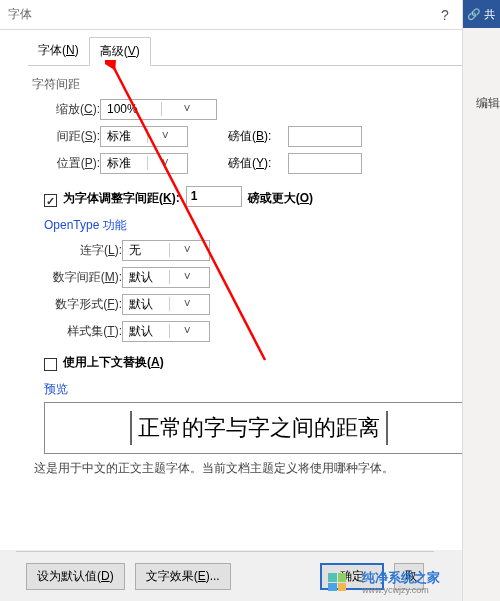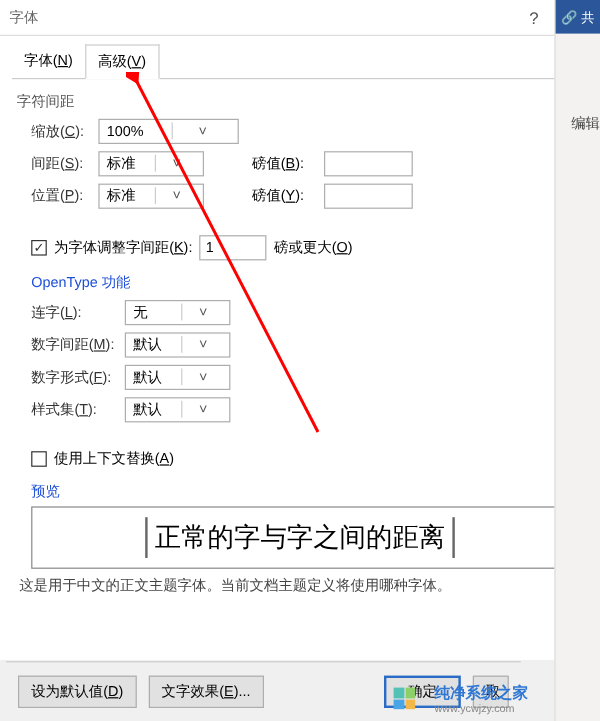--- a/index.html
+++ b/index.html
@@ -15,59 +15,59 @@
       height: 30px;
       background: #fff;
       border-bottom: 1px solid #ddd;
       display: flex;
       align-items: center;
       padding: 0 8px;
       color: #666;
     }
     .titlebar-spacer { flex: 1; }
     .titlebar .icon { width: 18px; text-align: center; cursor: default; margin-left: 20px; font-size: 14px; color: #555;}
-    .content { background: #fff; padding: 6px 10px 0 10px; height: 520px; }
+    .content { background: #fff; padding: 6px 10px 0 28px; height: 520px; }
     .tabs { display: flex; border-bottom: 1px solid #ccc; }
     .tab {
       padding: 5px 10px; cursor: pointer; position: relative; top: 1px;
     }
     .tab.active {
       border: 1px solid #ccc; border-bottom: 1px solid #fff; background: #fff;
     }
     .tab .mn { text-decoration: underline; }
     .section-label { color: #555; margin: 10px 0 3px 4px; }
     .row { display: flex; align-items: center; margin: 5px 0 5px 16px; height: 22px;}
-    .lbl { width: 56px; text-align: left; color: #333;}
+    .lbl { width: 56px; text-align: right; color: #333;}
     .combo {
       display: inline-flex; align-items: center; border: 1px solid #adadad;
       height: 21px; background: #fff; padding: 0 4px 0 6px; width: 88px;
     }
     .combo span { flex: 1; }
     .combo .dd { width: 16px; text-align: center; color: #555; border-left: 1px solid #ccc; margin-left:4px;}
     .combo.wide { width: 117px; }
     .txtin { border: 1px solid #adadad; height: 21px; width: 74px; background:#fff;}
     .sublbl { margin-left: 40px; width:60px; }
-    .cbrow { display: flex; align-items: center; margin: 22px 0 6px 16px; }
+    .cbrow { display: flex; align-items: flex-end; margin: 12px 0 6px 16px; font-weight: bold; }
     .cb { width: 13px; height: 13px; border: 1px solid #333; margin-right: 6px; display:inline-flex; align-items:center; justify-content:center; background:#fff;}
     .cb.checked::after { content:"✓"; font-size:11px; color:#333; line-height:10px;}
     .group-title { color: #1d4ed8; margin: 10px 0 4px 16px; }
     .preview-box {
       border: 1px solid #888; padding: 8px; margin: 0 16px; text-align: center;
       background: #fff;
     }
     .preview-inner {
       font-family: SimSun, serif; font-size: 22px; color: #000;
       border-left: 2px solid #666; border-right: 2px solid #666;
       display: inline-block; padding: 2px 6px;
     }
     .desc { color: #444; margin: 6px 6px 0 6px; font-size: 12px;}
     .footer {
       border-top: 1px solid #ccc; background: #f0f0f0;
       padding: 10px; display: flex; gap: 10px; align-items:center;
-      position: absolute; bottom: 0; left:5px; right:66px; height:50px;
+      position: absolute; bottom: 0; left:16px; right:66px; height:50px;
     }
     .btn { border: 1px solid #adadad; background: #e1e1e1; padding: 4px 10px; cursor: pointer; font-size: 12px;}
     .btn.primary { border: 2px solid #2a6bc7; background:#e1e1e1; padding:3px 18px;}
     .footer-spacer { flex:1; }
     .right-panel {
       position: absolute; top: 0; right: 0; width: 38px; height: 100%;
       background: #f3f2f1; border-left: 1px solid #ddd;
     }
     .right-top {
       height: 28px; background: #2b579a; color: #fff; display:flex; align-items:center; justify-content:center; font-size:11px;

